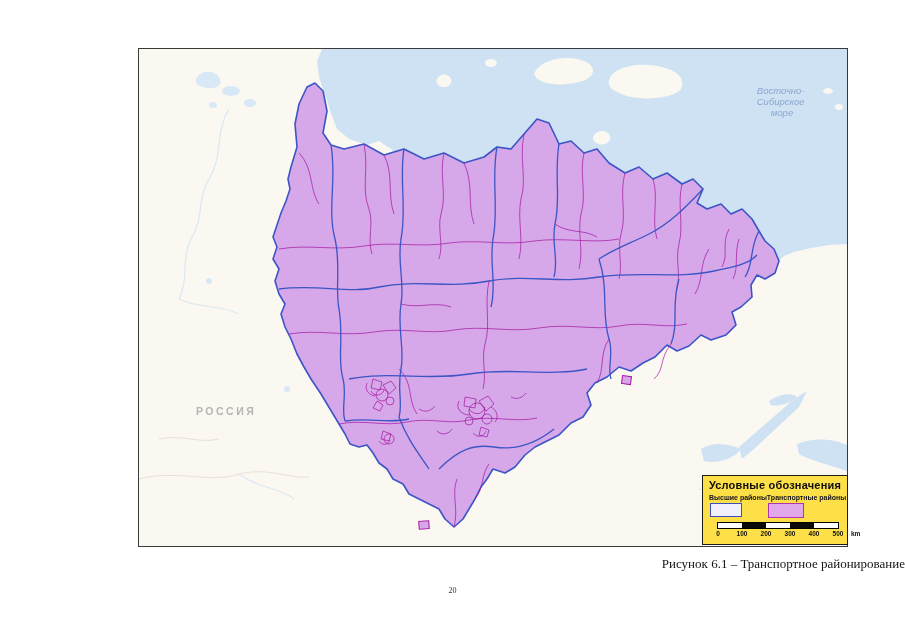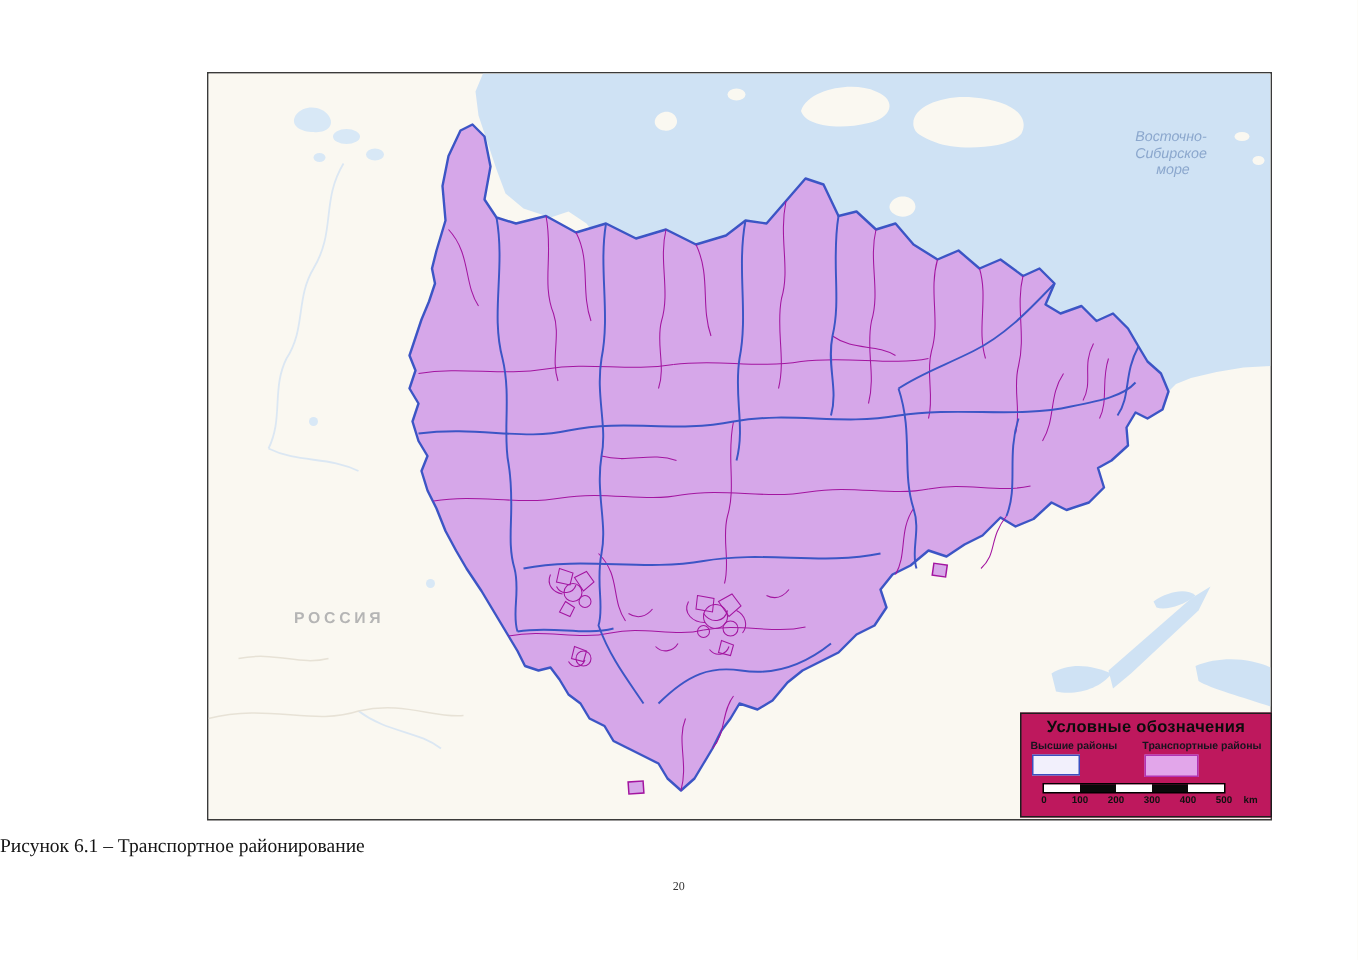--- a/index.html
+++ b/index.html
@@ -7,22 +7,22 @@
     width:905px;height:640px;background:#ffffff;position:relative;overflow:hidden;
     font-family:"Liberation Sans",sans-serif;
   }
   .map-frame{
     position:absolute;left:98px;top:48px;width:708px;height:497px;
     border:1.5px solid #3a3a3a;background:#faf8f1;box-sizing:content-box;margin-left:40px;
   }
   .map-frame svg{display:block;}
   
   .legend{
-    position:absolute;right:-1px;bottom:1px;width:168px;height:70px;
-    background:#be185d;border:1.3px solid #1e1e1e;box-sizing:border-box;z-index:5;
+    position:absolute;right:-1px;bottom:1px;width:146px;height:70px;
+    background:#fde047;border:1.3px solid #1e1e1e;box-sizing:border-box;z-index:5;
   }
   .legend-title{
     text-align:center;font-size:11px;font-weight:bold;color:#0c0c0c;
     margin-top:3px;letter-spacing:.2px;
   }
   .legend-items{display:flex;justify-content:space-between;padding:3px 6px 0 6px;}
   .legend-item{display:flex;flex-direction:column;}
   .legend-label{font-size:7px;font-weight:bold;color:#14141e;white-space:nowrap;}
   .swatch{margin-top:2px;margin-left:1px;}
   .swatch-higher{width:30px;height:12px;background:#f2f0fc;border:1.8px solid #3b4fc0;}
@@ -30,21 +30,21 @@
   .scalebar{position:absolute;left:14px;bottom:5px;width:130px;}
   .scalebar .bar{display:flex;width:120px;height:5px;border:1px solid #000;box-sizing:content-box;}
   .scalebar .seg{width:24px;height:5px;}
   .seg-w{background:#ffffff;} .seg-b{background:#0a0a0a;}
   .scalebar .ticks{position:relative;height:9px;margin-top:1px;font-size:6.5px;font-weight:bold;color:#111;}
   .scalebar .ticks span{position:absolute;transform:translateX(-50%);}
   .t0{left:1px;} .t1{left:25px;} .t2{left:49px;} .t3{left:73px;} .t4{left:97px;} .t5{left:121px;}
   .t-unit{left:134px;transform:translateX(0) !important;}
   
   .caption{
-    position:absolute;left:0;top:556px;width:905px;text-align:left;
+    position:absolute;left:0;top:556px;width:905px;text-align:right;
     font-family:"Liberation Serif",serif;font-size:13px;color:#141414;
   }
   .pagenum{
     position:absolute;left:0;top:586px;width:905px;text-align:center;
     font-family:"Liberation Serif",serif;font-size:8px;color:#333;
   }
 </style>
 </head>
 <body>
 

